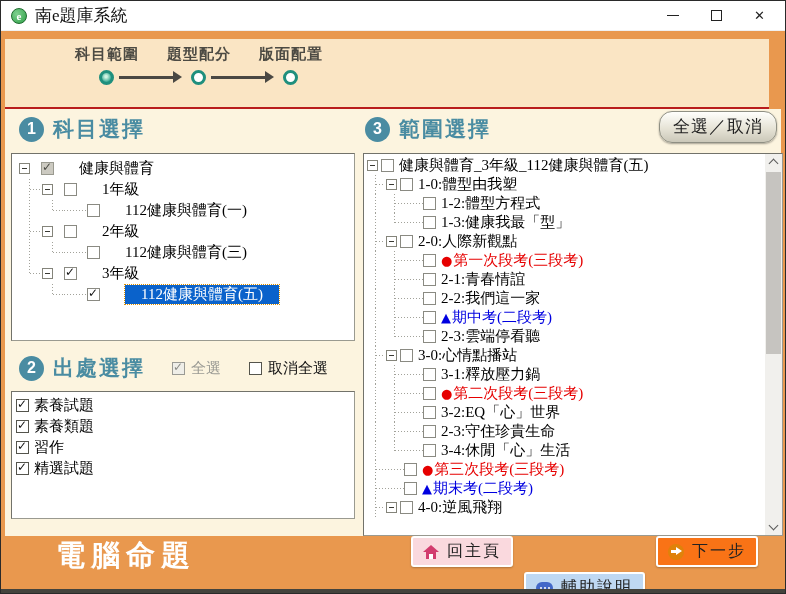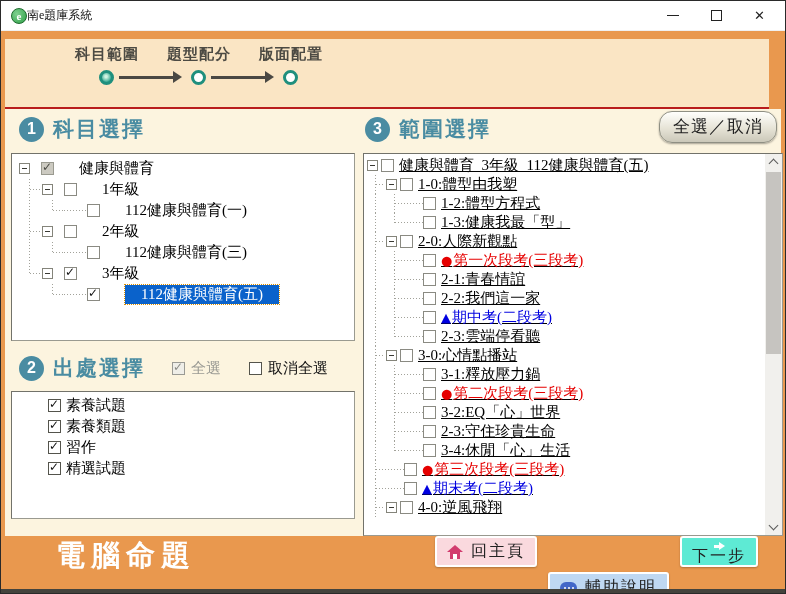--- a/index.html
+++ b/index.html
@@ -7,21 +7,21 @@
 
   .window { position:relative; width:786px; height:594px; background:#E9984E;
             border:1px solid #2a2a2a; overflow:hidden; }
 
   
   .titlebar { position:absolute; top:0; left:0; right:0; height:30px; background:#fff;
               display:flex; align-items:center; padding:0 10px; border-bottom:1px solid #f0f0f0;}
   .app-icon { width:16px; height:16px; border-radius:50%; border:1px solid #1d6b2e;
               background:radial-gradient(circle at 35% 35%, #7fd08f, #2fa148);
               color:#fff; font:bold 11px/14px "Liberation Serif", serif; text-align:center; }
-  .app-title { font-size:12px; color:#111; font-family:"Liberation Serif", serif; }
+  .app-title { margin-left:8px; font-size:17px; color:#111; font-family:"Liberation Serif", serif; }
   .win-controls { margin-left:auto; display:flex; align-items:center; gap:32px; padding-right:10px; }
   .wc { display:inline-block; color:#222; cursor:default; }
   .wc-min { width:12px; height:1px; background:#222; }
   .wc-max { width:11px; height:11px; border:1px solid #222; background:#fff; }
   .wc-close { font-size:13px; line-height:13px; }
 
   
   .body { position:absolute; top:30px; left:0; right:0; bottom:0; background:#E9984E; }
 
   .step-area { position:absolute; top:8px; left:4px; right:16px; height:70px;
@@ -54,21 +54,21 @@
   #p1box { left:6px; top:44px; width:344px; height:188px; }
   #p2box { left:6px; top:282px; width:344px; height:128px; }
   #p3box { left:358px; top:44px; width:420px; height:383px; }
 
   
   .tree { font-family:"Liberation Serif", serif; font-size:15px; color:#000; }
   .trow { display:flex; align-items:center; }
   .tree1 { --cx:11px; --cy:10px; padding:4px 0 0 6px; }
   .tree1 .trow { height:21px; }
   .tree1 .gcell { width:23px; height:100%; flex:0 0 23px; }
-  .tree3 { --cx:9px; --cy:9px; padding:2px 16px 0 2px;text-decoration:underline; }
+  .tree3 { --cx:9px; --cy:9px; padding:2px 16px 0 2px; }
   .tree3 .trow { height:19px; }
   .tree3 .gcell { width:19px; height:100%; flex:0 0 19px; }
 
   .g-v { background-image:repeating-linear-gradient(to bottom,#A2A29A 0 1px,transparent 1px 3px);
          background-size:1px 100%; background-position:var(--cx) 0; background-repeat:no-repeat; }
   .g-t { background-image:repeating-linear-gradient(to bottom,#A2A29A 0 1px,transparent 1px 3px),
                           repeating-linear-gradient(to right,#A2A29A 0 1px,transparent 1px 3px);
          background-size:1px 100%, 50% 1px;
          background-position:var(--cx) 0, right var(--cy); background-repeat:no-repeat,no-repeat; }
   .g-l { background-image:repeating-linear-gradient(to bottom,#A2A29A 0 1px,transparent 1px 3px),
@@ -103,21 +103,21 @@
   .cb2 { position:relative; width:13px; height:13px; border:1px solid #54544c; background:#fff; }
   .cb2.on::before { content:"✓"; position:absolute; left:0; top:-2px;
                     font:bold 12px/13px "DejaVu Sans", sans-serif; color:#111; }
   .cb2.dis { border-color:#9a9a94; background:#EFEEE8; }
   .cb2.dis::before { color:#8A8A84; }
   .lbl-dis { color:#9A9A94; }
   .lbl-n { color:#111; }
   .grp2 { margin-left:22px; }
 
   .list { padding:3px 0 0 4px; font-family:"Liberation Serif", serif; font-size:15px; }
-  .lrow { display:flex; align-items:center; height:21px;margin-left:32px; }
+  .lrow { display:flex; align-items:center; height:21px; }
   .lrow .cb2 { margin-right:5px; }
 
   
   .sel-toggle-btn { position:absolute; right:2px; top:-4px; padding:3px 13px 4px;
         border-radius:13px; border:1px solid #8F8F83; font-size:17px; color:#222;
         background:linear-gradient(#FFFFFC, #E6E3D6 55%, #CBC8B9);
         font-family:"Liberation Serif", serif; letter-spacing:1px;
         box-shadow:0 1px 2px rgba(0,0,0,0.35); cursor:pointer; }
   .scroll { position:absolute; top:0; right:0; width:17px; height:100%; background:#F1F0ED; }
   .sthumb { position:absolute; left:1px; top:18px; width:15px; height:182px; background:#C6C4C0; }
@@ -127,21 +127,21 @@
 
   
   .footer { position:absolute; left:0; right:16px; top:505px; height:55px;
             display:flex; align-items:flex-start; }
   .brand { margin-left:55px; font-size:29px; font-weight:bold; color:#fff; letter-spacing:6px; }
   .fbtns { margin-left:auto; margin-right:11px; display:flex; gap:11px;padding-left:32px; }
   .fbtn { display:flex; align-items:center; gap:8px; height:31px; padding:0 10px;
           border:2px solid #fff; border-radius:3px; font-size:16px; letter-spacing:2px;
           color:#222; font-family:"Liberation Serif", serif; cursor:pointer;
           box-shadow:0 1px 2px rgba(0,0,0,0.25); }
-  .fbtn.home { background:#FAD9DE; } .fbtn.help { background:#BFD8F2;margin-top:36px; } .fbtn.next { background:#5eead4;flex-direction:column; }
+  .fbtn.home { background:#FAD9DE; } .fbtn.help { background:#BFD8F2;margin-top:36px; } .fbtn.next { background:#f97316; }
 
   .ic-home { position:relative; width:16px; height:14px; }
   .ic-home::before { content:""; position:absolute; left:0; top:0; border-left:8px solid transparent;
         border-right:8px solid transparent; border-bottom:7px solid #D23C6E; }
   .ic-home::after { content:""; position:absolute; left:3px; top:7px; width:10px; height:7px;
         background-color:#D23C6E; background-image:linear-gradient(#fff,#fff);
         background-size:4px 5px; background-position:center bottom; background-repeat:no-repeat; }
   .ic-chat { position:relative; width:17px; height:12px; background:#4368C8; border-radius:7px; }
   .ic-chat::before { content:""; position:absolute; left:4px; top:5px; width:2px; height:2px;
         border-radius:50%; background:#fff; box-shadow:4px 0 0 #fff, 8px 0 0 #fff; }

